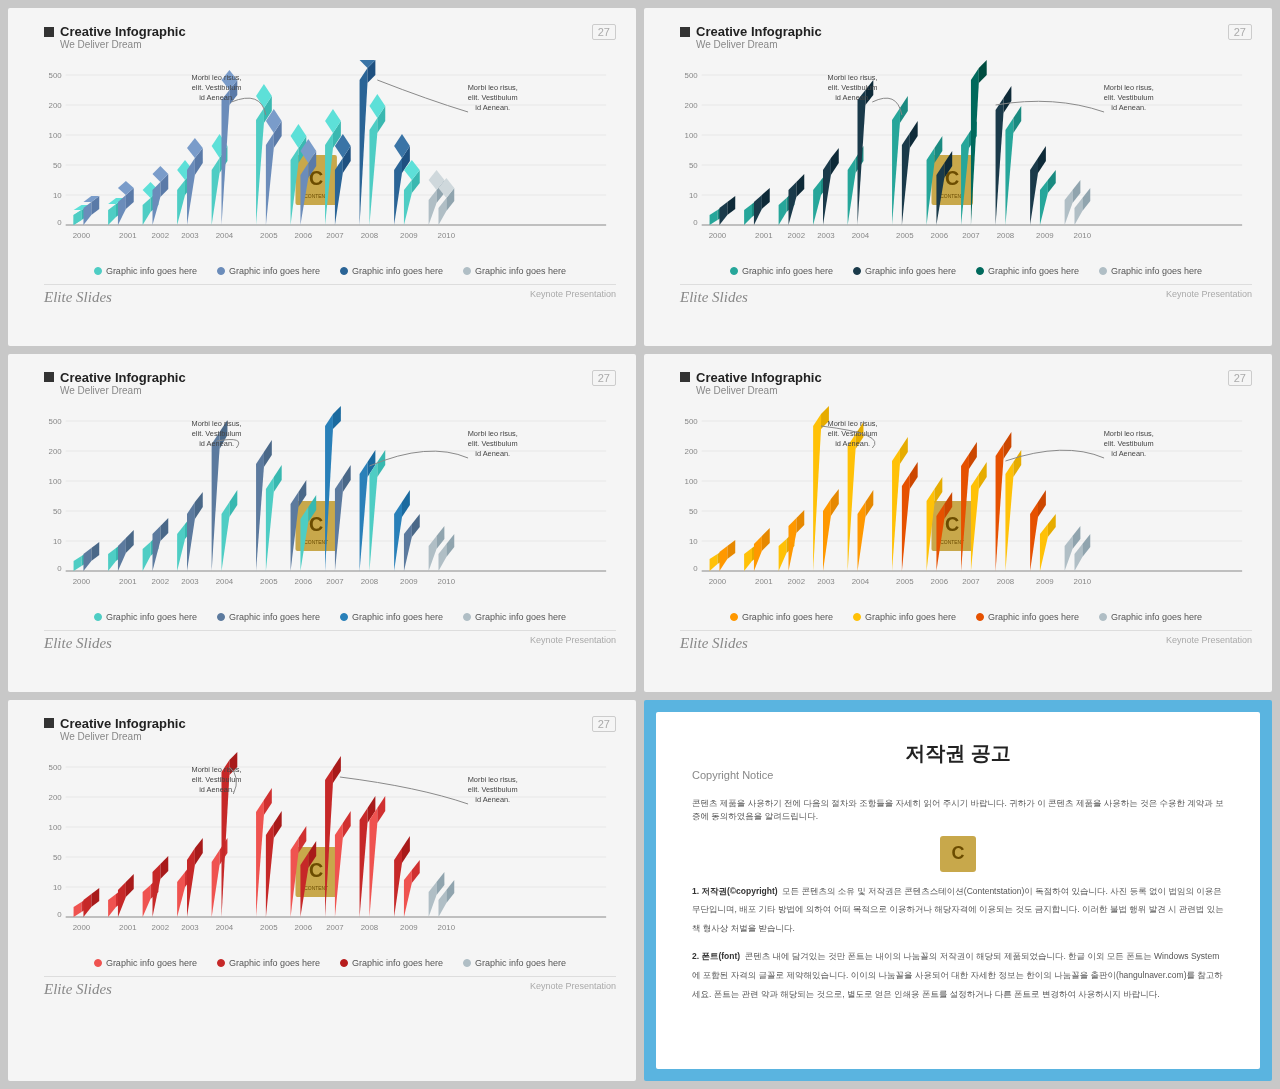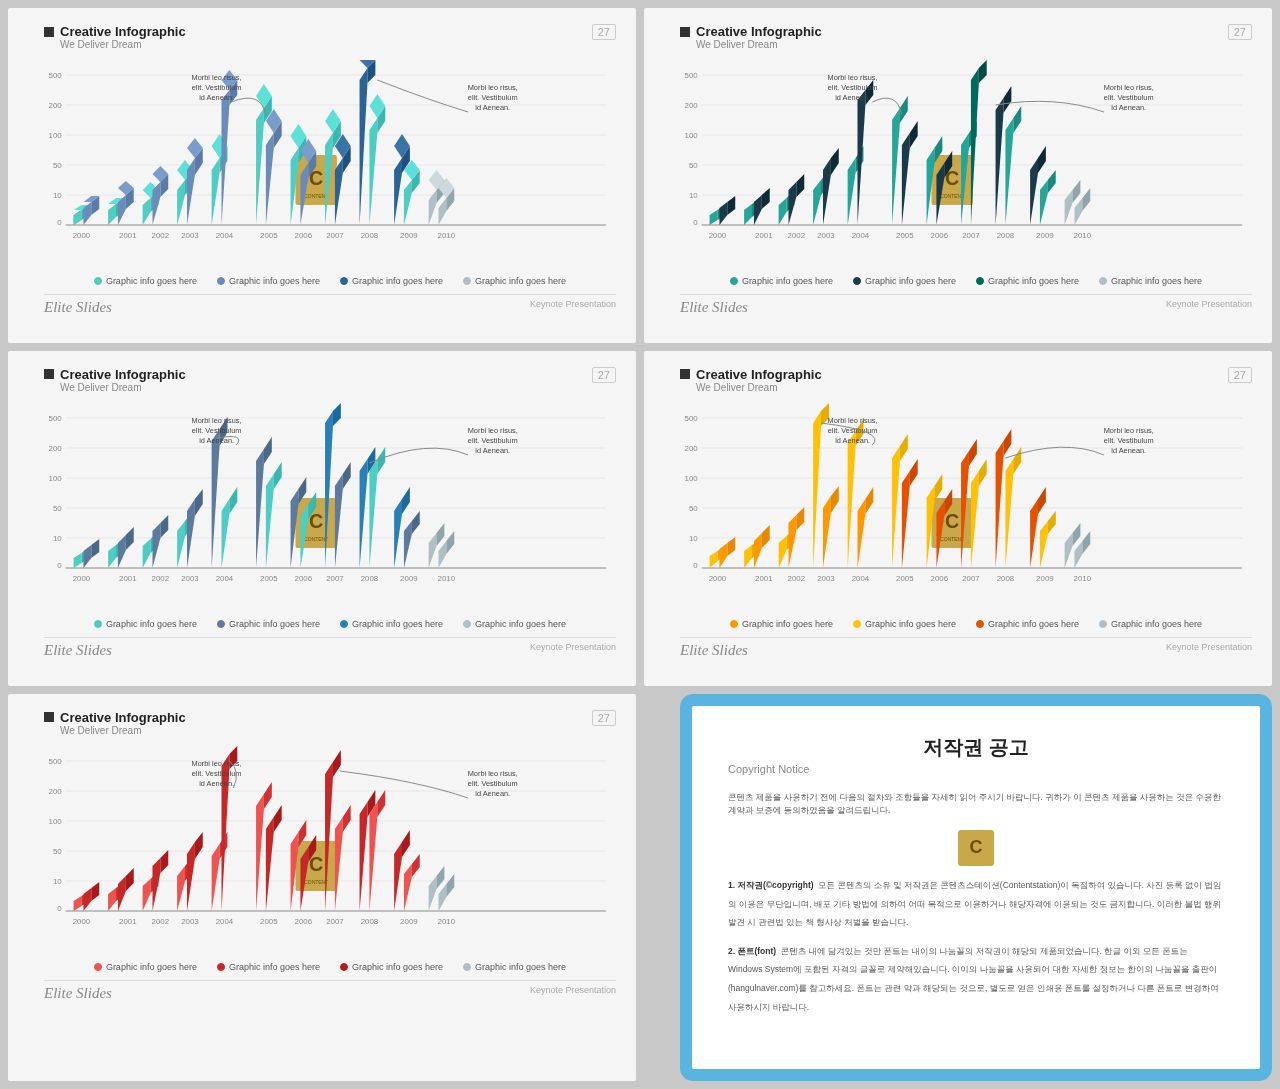--- a/index.html
+++ b/index.html
@@ -71,21 +71,21 @@
 
     .chart-svg {
       width: 100%;
       height: 100%;
     }
 
     .legend {
       display: flex;
       justify-content: center;
       gap: 20px;
-      margin-top: 16px;
+      margin-top: 3px;
       flex-wrap: wrap;
     }
 
     .legend-item {
       display: flex;
       align-items: center;
       gap: 4px;
       font-size: 9px;
       color: #555;
     }
@@ -113,26 +113,25 @@
     }
 
     .footer-right {
       font-size: 9px;
       color: #aaa;
     }
 
     
     .copyright-slide {
       background: #5ab4e0;
-      border-radius: 13px;
+      border-radius: 2px;
       padding: 12px;
       display: flex;
       align-items: stretch;
       justify-content: center;
-      margin-left: 36px;
     }
 
     .copyright-inner {
       background: white;
       padding: 28px 36px;
       width: 100%;
       border-radius: 2px;
     }
 
     .copyright-title-kr {

